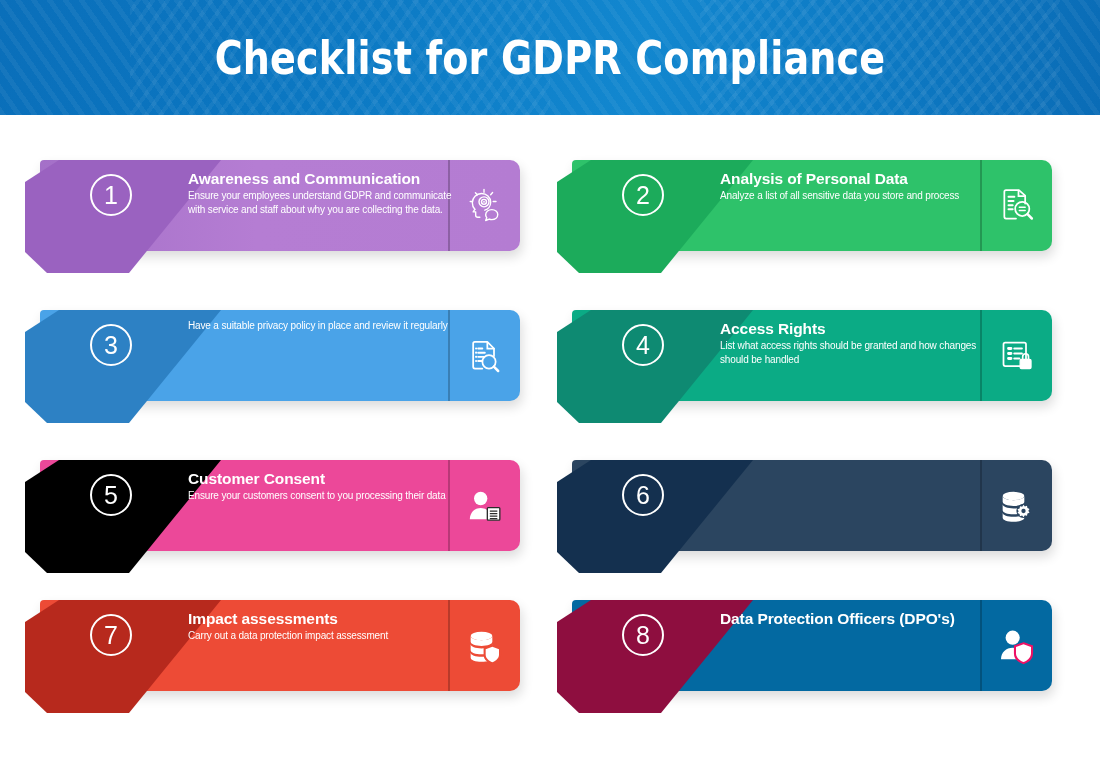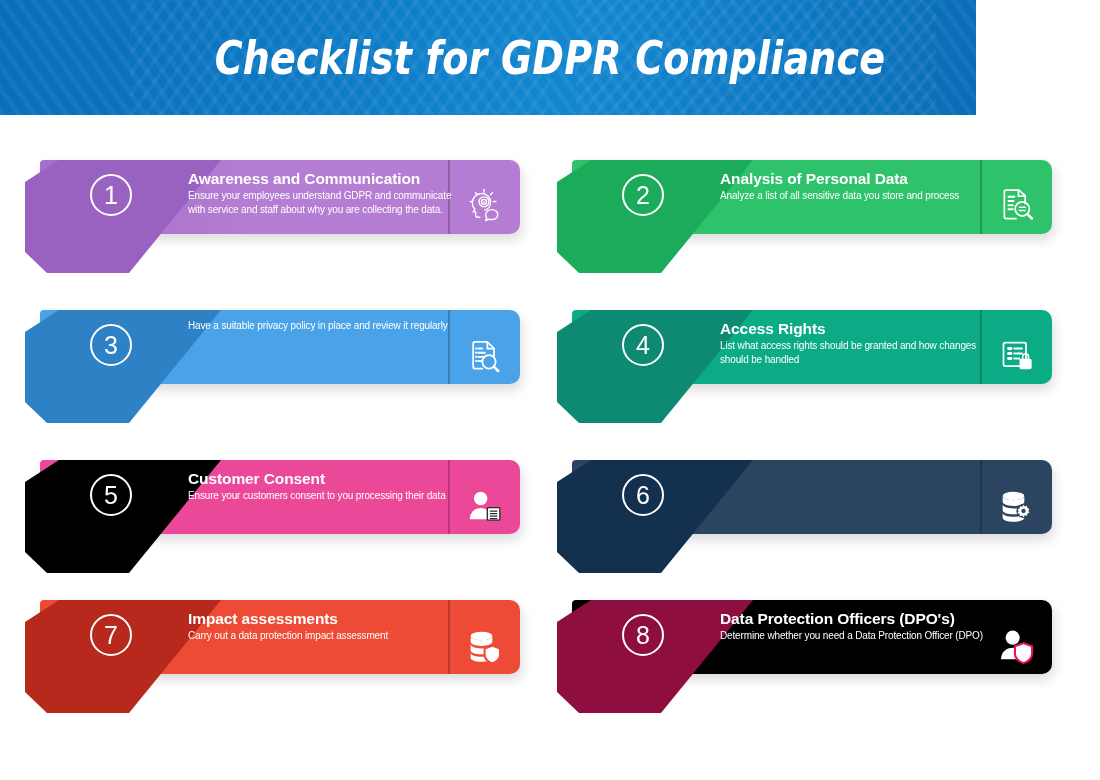--- a/index.html
+++ b/index.html
@@ -13,27 +13,26 @@
   body {
     background: #ffffff;
     font-family: "Liberation Sans", sans-serif;
     position: relative;
   }
 
   
   .header {
     position: absolute;
     left: 0; top: 0;
-    width: 976px;
+    width: 1100px;
     height: 115px;
     background:
       linear-gradient(115deg, rgba(255,255,255,0.00) 0%, rgba(255,255,255,0.00) 100%),
       linear-gradient(100deg, #0a6fba 0%, #0b77c2 28%, #1287cf 58%, #0d7ac4 78%, #0a6cb6 100%);
     overflow: hidden;
-    font-style: italic;
   }
   .header-pattern {
     position: absolute;
     left: 0; top: 0;
     width: 1100px;
     height: 115px;
     background-image:
       repeating-linear-gradient(55deg,
         rgba(255,255,255,0.055) 0px,
         rgba(255,255,255,0.055) 5px,
@@ -101,21 +100,21 @@
   .card.row-1 { top: 45px; }
   .card.row-2 { top: 195px; }
   .card.row-3 { top: 345px; }
   .card.row-4 { top: 485px; }
 
   
   .card-body {
     position: absolute;
     left: 0; top: 0;
     width: 480px;
-    height: 74px;
+    height: 91px;
     border-radius: 4px 10px 10px 4px;
     overflow: hidden;
     box-shadow: 2px 6px 12px rgba(0,0,0,0.14);
   }
 
   
   .card-tab {
     position: absolute;
     left: -15px;
     top: 0px;
@@ -219,21 +218,21 @@
 
   .c5 .card-body { background: #ec4899; }
   .c5 .card-tab-inner { background: #000000; }
 
   .c6 .card-body { background: #2b4560; }
   .c6 .card-tab-inner { background: #14304f; }
 
   .c7 .card-body { background: #ed4b36; }
   .c7 .card-tab-inner { background: #b7291d; }
 
-  .c8 .card-body { background: #000000; }
+  .c8 .card-body { background: #0369a1; }
   .c8 .card-tab-inner { background: #8e0e3f; }
 </style>
 </head>
 <body>
 
 <div class="header">
   <div class="header-pattern"></div>
   <div class="header-pattern2"></div>
   <div class="header-pattern3"></div>
   <div class="header-title">Checklist for GDPR Compliance</div>
@@ -416,21 +415,20 @@
         <div class="card-icon-divider"></div>
         <svg viewBox="0 0 48 48">
           <circle cx="20" cy="14" r="8.5" fill="#ffffff"></circle>
           <path d="M6 40c0-8.2 6.2-13.8 14-13.8S34 31.8 34 40z" fill="#ffffff"></path>
           <path d="M33 21l10 3.6v8c0 5.8-4.8 9.8-10 11.6-5.2-1.8-10-5.8-10-11.6v-8z" fill="#ed1164" stroke="#ed1164" stroke-width="3"></path>
           <path d="M33 22l9 3.3v7.3c0 5.2-4.3 8.8-9 10.5-4.7-1.7-9-5.3-9-10.5v-7.3z" fill="#ffffff"></path>
         </svg>
       </div>
       <div class="card-text">
         <div class="card-title">Data Protection Officers (DPO's)</div>
-        <div class="card-desc">Determine whether you need a Data Protection Officer (DPO)</div>
       </div>
     </div>
     <div class="card-tab">
       <div class="card-tab-inner"></div>
     </div>
     <div class="card-number">8</div>
   </div>
 
 </div>
 

